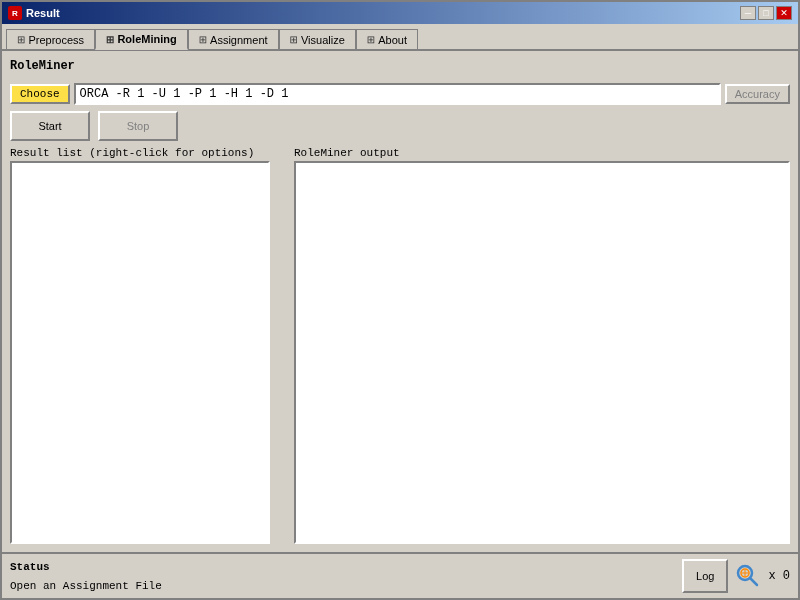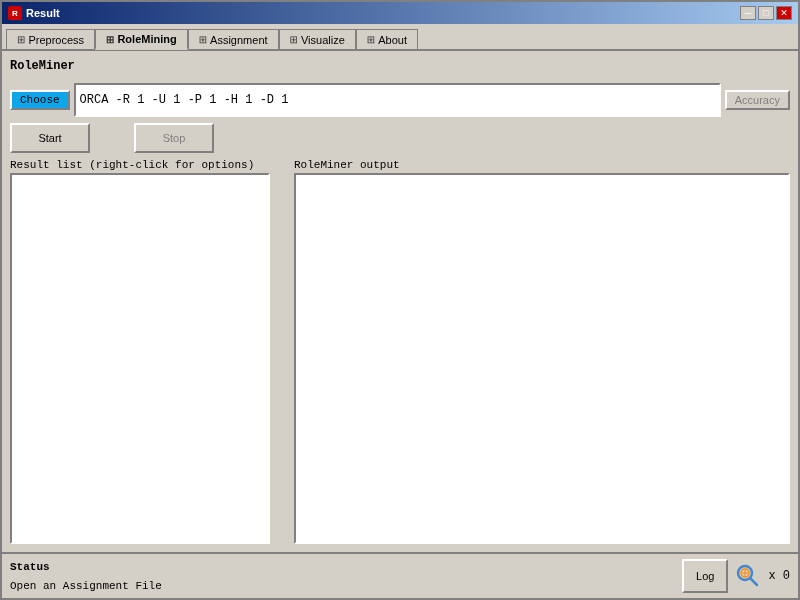--- a/index.html
+++ b/index.html
@@ -123,34 +123,34 @@
 
     .roleminer-row {
       display: flex;
       align-items: center;
       gap: 4px;
     }
 
     .choose-btn {
       padding: 2px 8px;
       border: 2px solid #808080;
-      background: #0ea5e9;
+      background: #fde047;
       cursor: pointer;
       font-size: 11px;
       font-family: 'Courier New', monospace;
       white-space: nowrap;
       border-top-color: #ffffff;
       border-left-color: #ffffff;
       border-bottom-color: #808080;
       border-right-color: #808080;
     }
 
     .command-field {
       flex: 1;
-      padding: 8px 4px;
+      padding: 2px 4px;
       border: 2px solid #808080;
       border-top-color: #808080;
       border-left-color: #808080;
       border-bottom-color: #ffffff;
       border-right-color: #ffffff;
       background: white;
       font-family: 'Courier New', monospace;
       font-size: 12px;
     }
 
@@ -182,21 +182,20 @@
       border-right-color: #808080;
       background: #d4d0c8;
       cursor: pointer;
       font-size: 11px;
       font-family: Arial, sans-serif;
       min-width: 80px;
     }
 
     .action-btn:disabled, .action-btn.disabled {
       color: #808080;
-      margin-left: 36px;
     }
 
     .panels-row {
       display: flex;
       gap: 24px;
       flex: 1;
     }
 
     .left-panel {
       width: 260px;

